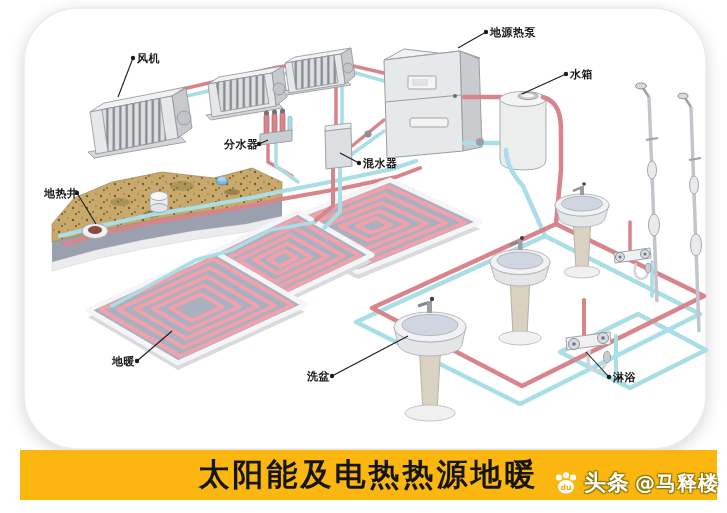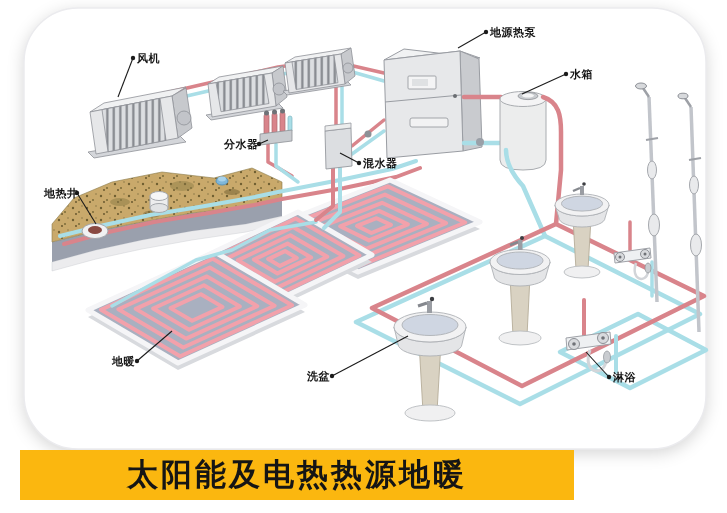--- a/index.html
+++ b/index.html
@@ -3,21 +3,21 @@
 <meta charset="utf-8">
 <style>
   html,body{margin:0;padding:0;background:#ffffff;}
   .stage{position:relative;width:727px;height:513px;background:#fff;overflow:hidden;
          font-family:"DejaVu Sans","Liberation Sans",sans-serif;}
   .diagram-svg{position:absolute;left:0;top:0;}
   .card{filter:drop-shadow(0 4px 8px rgba(0,0,0,.16));}
   .lbl{font-size:11px;font-weight:700;fill:#141414;letter-spacing:.5px;}
   .leader{stroke:#1b1b1b;stroke-width:1.1;fill:none;}
   .ldot{fill:#1b1b1b;}
-  .banner{position:absolute;left:20px;top:450px;width:554px;height:50px;
+  .banner{position:absolute;left:20px;top:450px;width:697px;height:50px;
           background:#FBB70F;display:flex;align-items:center;justify-content:center;}
   .banner-title{font-family:"DejaVu Serif","Liberation Serif",serif;font-size:31px;
           font-weight:700;color:#151515;letter-spacing:3px;white-space:nowrap;}
   .watermark{position:absolute;right:8px;top:468px;display:flex;align-items:center;gap:5px;}
   .wm-text{color:#ffffff;font-weight:700;font-size:22px;letter-spacing:1px;
           text-shadow:-1px -1px 1px #8a7400,1px -1px 1px #8a7400,-1px 1px 1px #8a7400,1px 1px 1px #8a7400;}
   .wm-handle{font-size:20px;}
 </style>
 </head>
 <body>
@@ -316,14 +316,25 @@
     <line class="leader" x1="609" y1="377" x2="586" y2="352"></line>
     <circle class="ldot" cx="609" cy="377" r="2.2"></circle>
     <text class="lbl" x="613" y="381">淋浴</text>
   </g>
 </svg>
 
 <div class="banner">
   <span class="banner-title">太阳能及电热热源地暖</span>
 </div>
 
-
+<div class="watermark">
+  <svg width="26" height="26" viewBox="0 0 24 24">
+    <circle cx="5.5" cy="7" r="2.8" fill="#ffffff"></circle>
+    <circle cx="12" cy="4.8" r="2.8" fill="#ffffff"></circle>
+    <circle cx="18.5" cy="7" r="2.8" fill="#ffffff"></circle>
+    <ellipse cx="12" cy="15.5" rx="7.5" ry="6.2" fill="#ffffff"></ellipse>
+    <text x="12" y="18" font-size="7" font-weight="bold" fill="#f0a400" text-anchor="middle">du</text>
+  </svg>
+  <span class="wm-text">头条</span>
+  <span class="wm-text wm-handle">@马释楼</span>
 </div>
 
+</div>
+
 </body></html>

